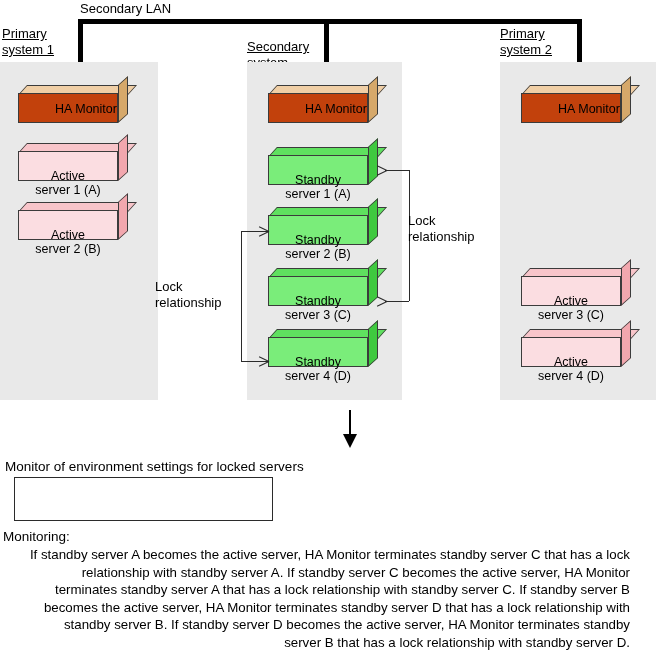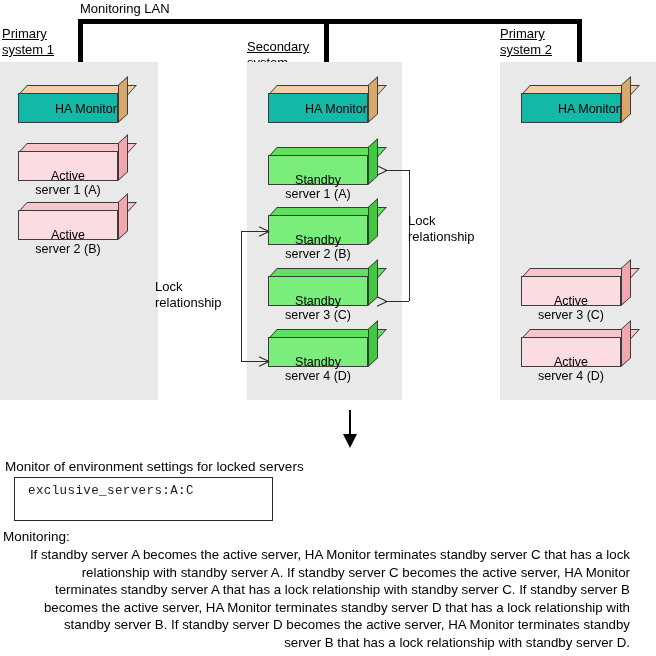--- a/index.html
+++ b/index.html
@@ -73,21 +73,21 @@
   }
   .box3d .face span{
     display:block;width:100%;text-align:center;
     font-size:12.5px;line-height:14px;
     padding-top:17px;
     white-space:pre-line;
   }
   .box3d.one-line .face span{padding-top:8px;}
 
   
-  .tan  .face{background:#14b8a6;padding-left:36px;}
+  .tan  .face{background:#c2410c;padding-left:36px;}
   .tan  .depth-top{background:#f0cfa6;}
   .tan  .depth-side{background:#d6a86a;}
 
   .pink .face{background:#fbdde1;}
   .pink .depth-top{background:#f8c5ca;}
   .pink .depth-side{background:#f2a7ae;}
 
   .green .face{background:#7aed7a;}
   .green .depth-top{background:#5fe05f;}
   .green .depth-side{background:#3fc93f;}
@@ -143,21 +143,21 @@
     position:absolute;left:3px;top:528px;font-size:13.5px;line-height:17px;
   }
   #explanation-body{
     position:absolute;left:28px;top:546px;width:602px;
     font-size:13.3px;line-height:17.6px;text-align:right;
   }
 </style>
 </head>
 <body>
 
-<div id="lan-title">Monitoring LAN</div>
+<div id="lan-title">Secondary LAN</div>
 <div id="lan-bus"></div>
 <div class="lan-drop" id="lan-drop-1"></div>
 <div class="lan-drop" id="lan-drop-2"></div>
 <div class="lan-drop" id="lan-drop-3"></div>
 
 <div class="sys-label" id="label-primary1">Primary
 system 1</div>
 <div class="sys-label" id="label-secondary">Secondary
 system</div>
 <div class="sys-label" id="label-primary2">Primary
@@ -269,17 +269,16 @@
 <div class="arrowhead" style="left:258px;top:226px;"></div>
 <div class="arrowhead" style="left:258px;top:356px;"></div>
 <div class="lock-label" id="lock-label-left">Lock
 relationship</div>
 
 <div id="down-arrow-shaft"></div>
 <div id="down-arrow-head"></div>
 
 <div id="example-caption">Monitor of environment settings for locked servers</div>
 <div id="code-box">
-  <div>exclusive_servers:A:C</div>
 </div>
 
 <div id="explanation-title">Monitoring:</div>
 <div id="explanation-body">If standby server A becomes the active server, HA Monitor terminates standby server C that has a lock relationship with standby server A. If standby server C becomes the active server, HA Monitor terminates standby server A that has a lock relationship with standby server C. If standby server B becomes the active server, HA Monitor terminates standby server D that has a lock relationship with standby server B. If standby server D becomes the active server, HA Monitor terminates standby server B that has a lock relationship with standby server D.</div>
 
 </body></html>

